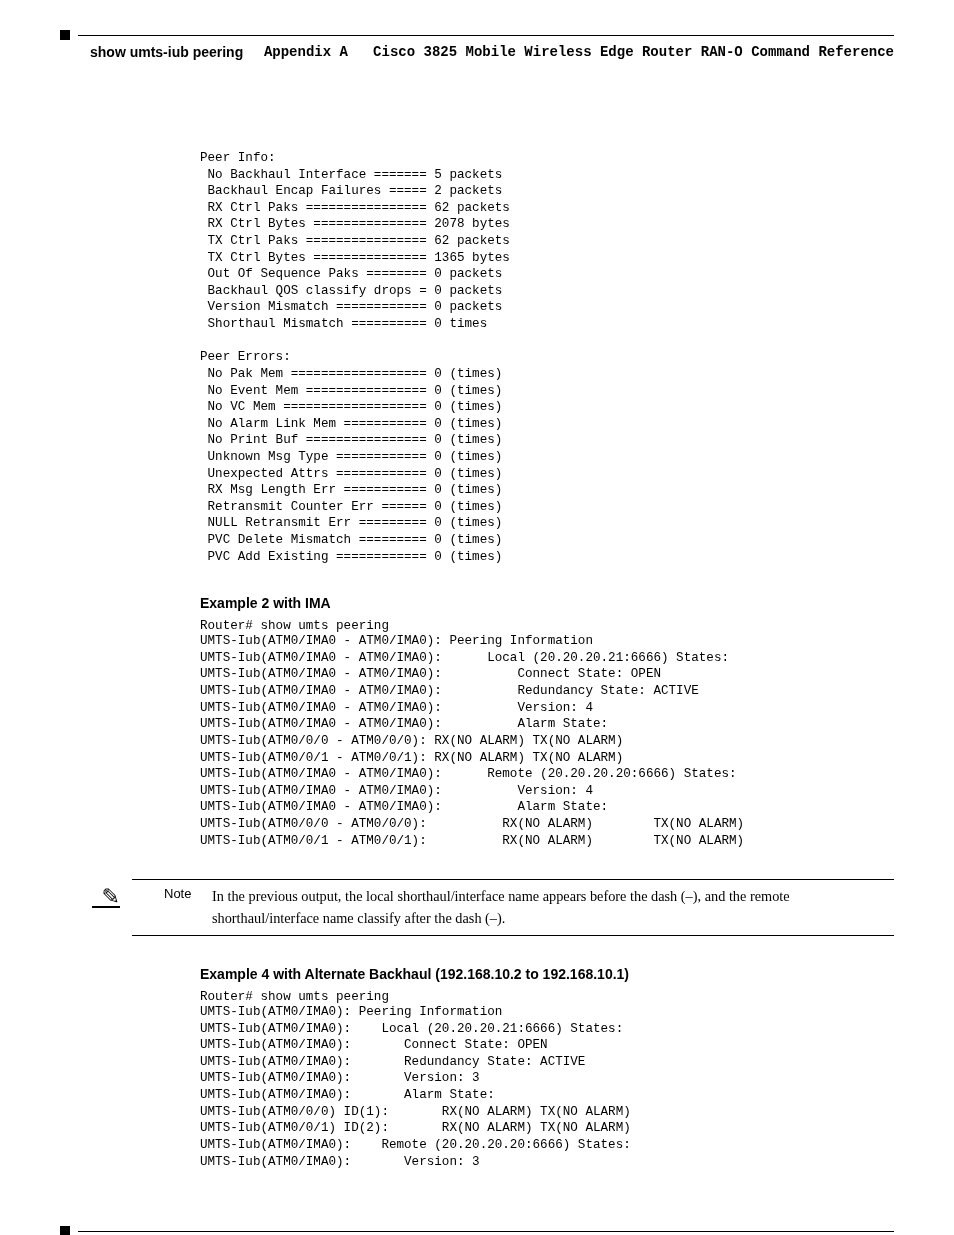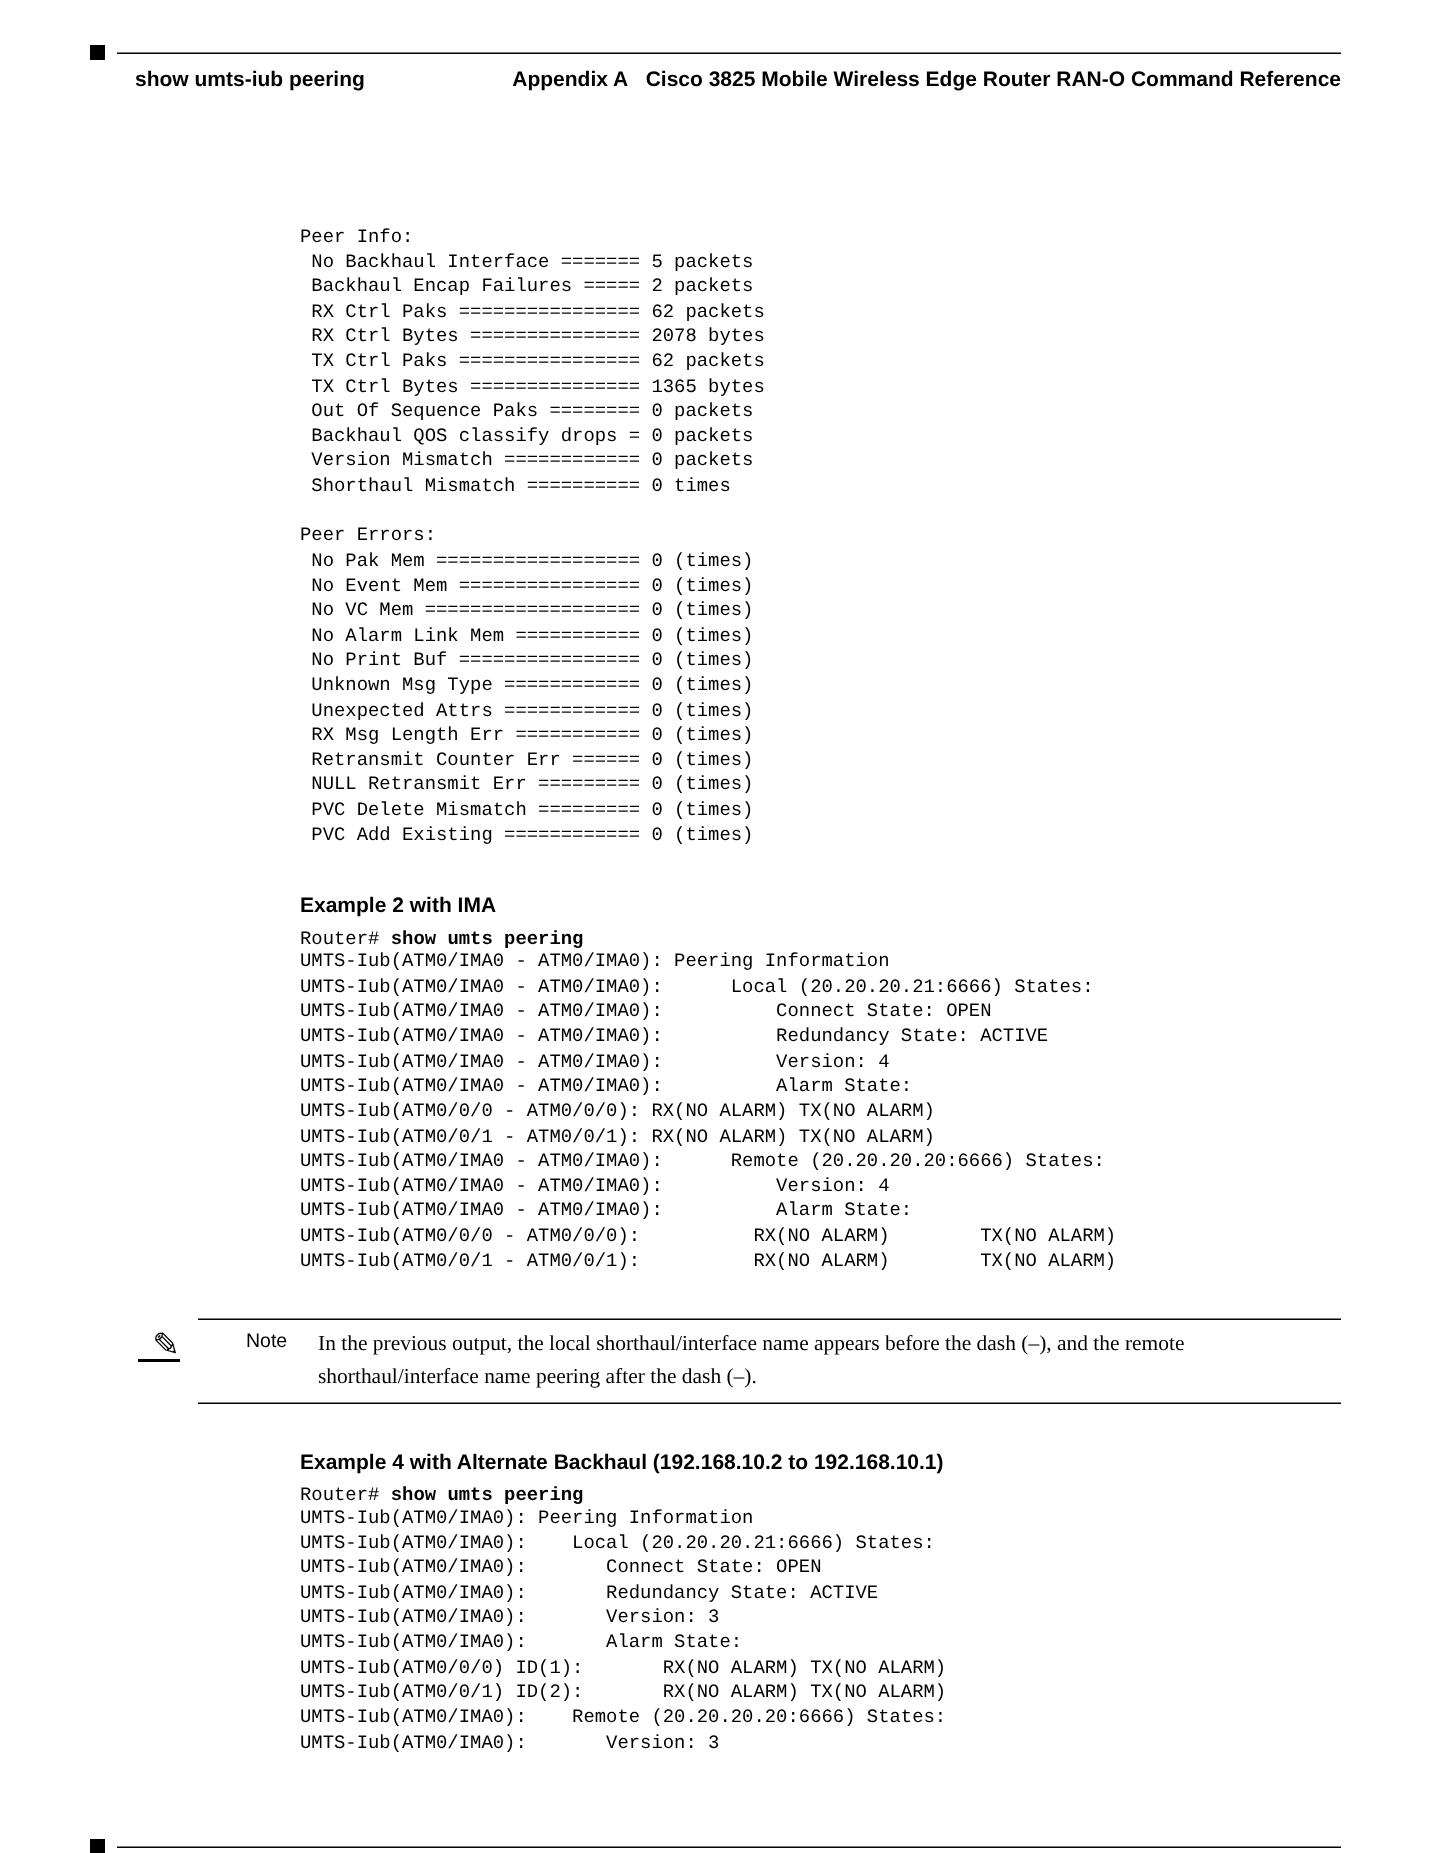--- a/index.html
+++ b/index.html
@@ -37,20 +37,21 @@
     font-family: Arial, Helvetica, sans-serif;
     font-weight: bold;
     font-size: 14px;
     margin-bottom: 90px;
   }
   .header-left {
     padding-left: 30px;
   }
   .header-right {
     text-align: right;
+    font-family: Liberation Mono, monospace;
   }
   .content {
     margin-left: 140px;
     margin-top: 12px;
   }
   pre.pre {
     font-family: "Courier New", Courier, monospace;
     font-size: 12.6px;
     line-height: 1.32;
     white-space: pre;
@@ -61,21 +62,21 @@
     font-weight: bold;
     font-size: 14px;
     margin-top: 30px;
     margin-bottom: 8px;
   }
   .cmd-prompt {
     font-family: "Courier New", Courier, monospace;
     font-size: 12.6px;
   }
   .cmd-bold {
-    font-weight: bold;
+    font-weight: normal;
     text-align: right;
   }
   .note-block {
     margin-top: 30px;
     margin-bottom: 24px;
   }
   .note-rule {
     height: 1px;
     background: #000;
     margin-left: 72px;
@@ -200,21 +201,21 @@
   </div>
 
   <div class="note-block">
     <div class="note-rule"></div>
     <div class="note-row">
       <div class="note-icon-col">
         <span class="note-pencil">✎</span>
         <span class="note-underline"></span>
       </div>
       <div class="note-label">Note</div>
-      <div class="note-text">In the previous output, the local shorthaul/interface name appears before the dash (–), and the remote shorthaul/interface name peering after the dash (–).</div>
+      <div class="note-text">In the previous output, the local shorthaul/interface name appears before the dash (–), and the remote shorthaul/interface name classify after the dash (–).</div>
     </div>
     <div class="note-rule"></div>
   </div>
 
   <div class="content">
     <div class="section-heading">Example 4 with Alternate Backhaul (192.168.10.2 to 192.168.10.1)</div>
     <div class="cmd-prompt"><span>Router# </span><span class="cmd-bold">show umts peering</span></div>
     <pre class="pre">UMTS-Iub(ATM0/IMA0): Peering Information
 UMTS-Iub(ATM0/IMA0):    Local (20.20.20.21:6666) States:
 UMTS-Iub(ATM0/IMA0):       Connect State: OPEN

